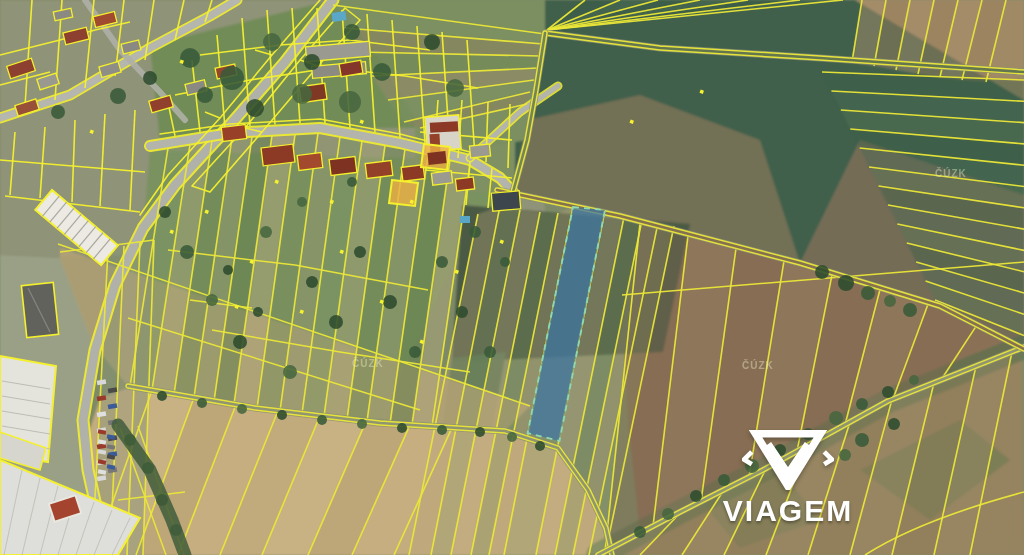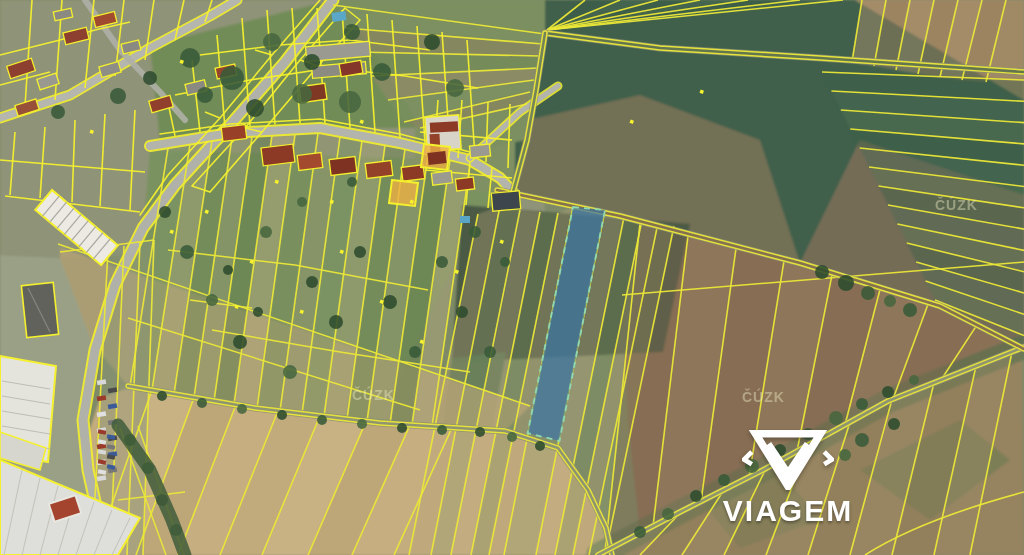--- a/index.html
+++ b/index.html
@@ -1,20 +1,20 @@
 <!DOCTYPE html>
 <html><head>
 <meta charset="utf-8">
 <style>
   html,body{margin:0;padding:0;background:#10130f;}
   .stage{position:relative;width:1024px;height:555px;overflow:hidden;
          font-family:"Liberation Sans",sans-serif;background:#7e8a67;}
   .stage svg{position:absolute;left:0;top:0;}
-  .cuzk-wm{position:absolute;font-size:14px;font-weight:bold;letter-spacing:1px;
-           color:rgba(240,240,200,0.42);user-select:none;margin-top:29px;}
+  .cuzk-wm{position:absolute;font-size:10px;font-weight:bold;letter-spacing:1px;
+           color:rgba(240,240,200,0.42);user-select:none;}
   .logo{position:absolute;left:0;top:0;width:1024px;height:423px;pointer-events:none;}
   .logo svg{position:absolute;filter:drop-shadow(0 2px 2px rgba(25,25,15,.4));}
   .logo-text{position:absolute;left:705px;top:494px;width:166px;text-align:center;
              color:#ffffff;font-weight:bold;font-size:30px;letter-spacing:2px;
              text-shadow:0 2px 3px rgba(25,25,15,.45);}
 </style>
 </head>
 <body>
 
 <div class="stage">

